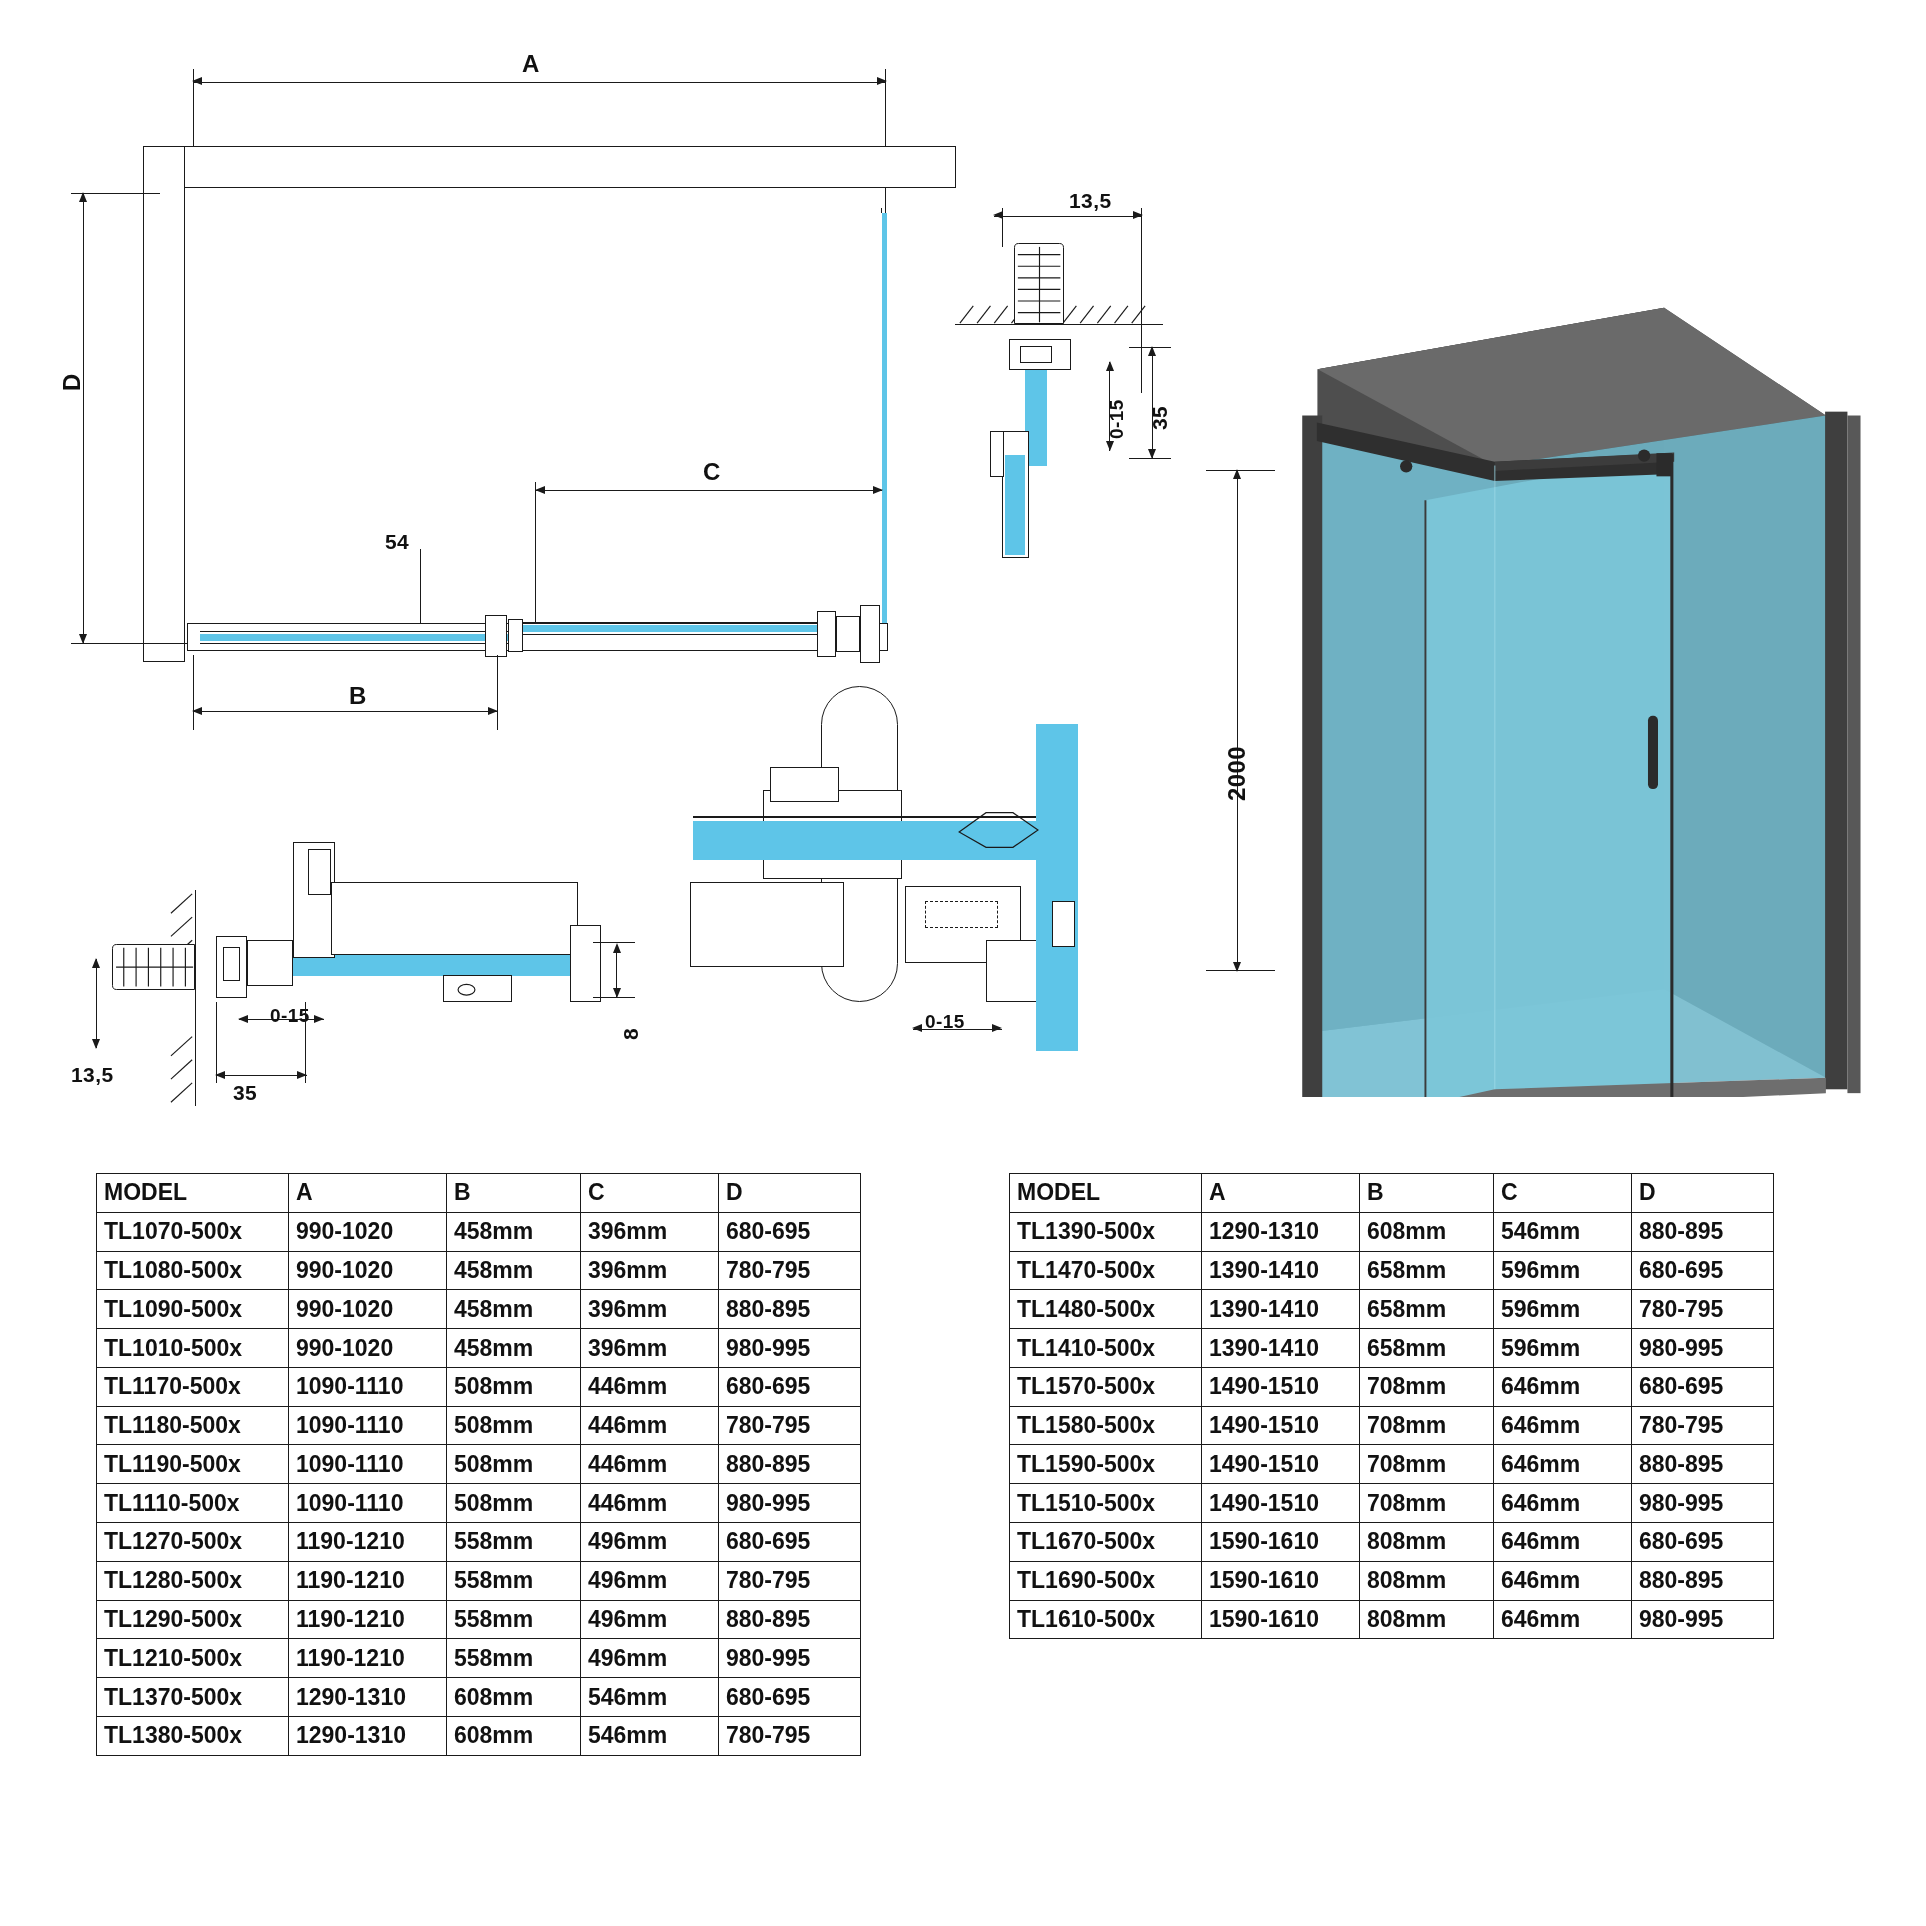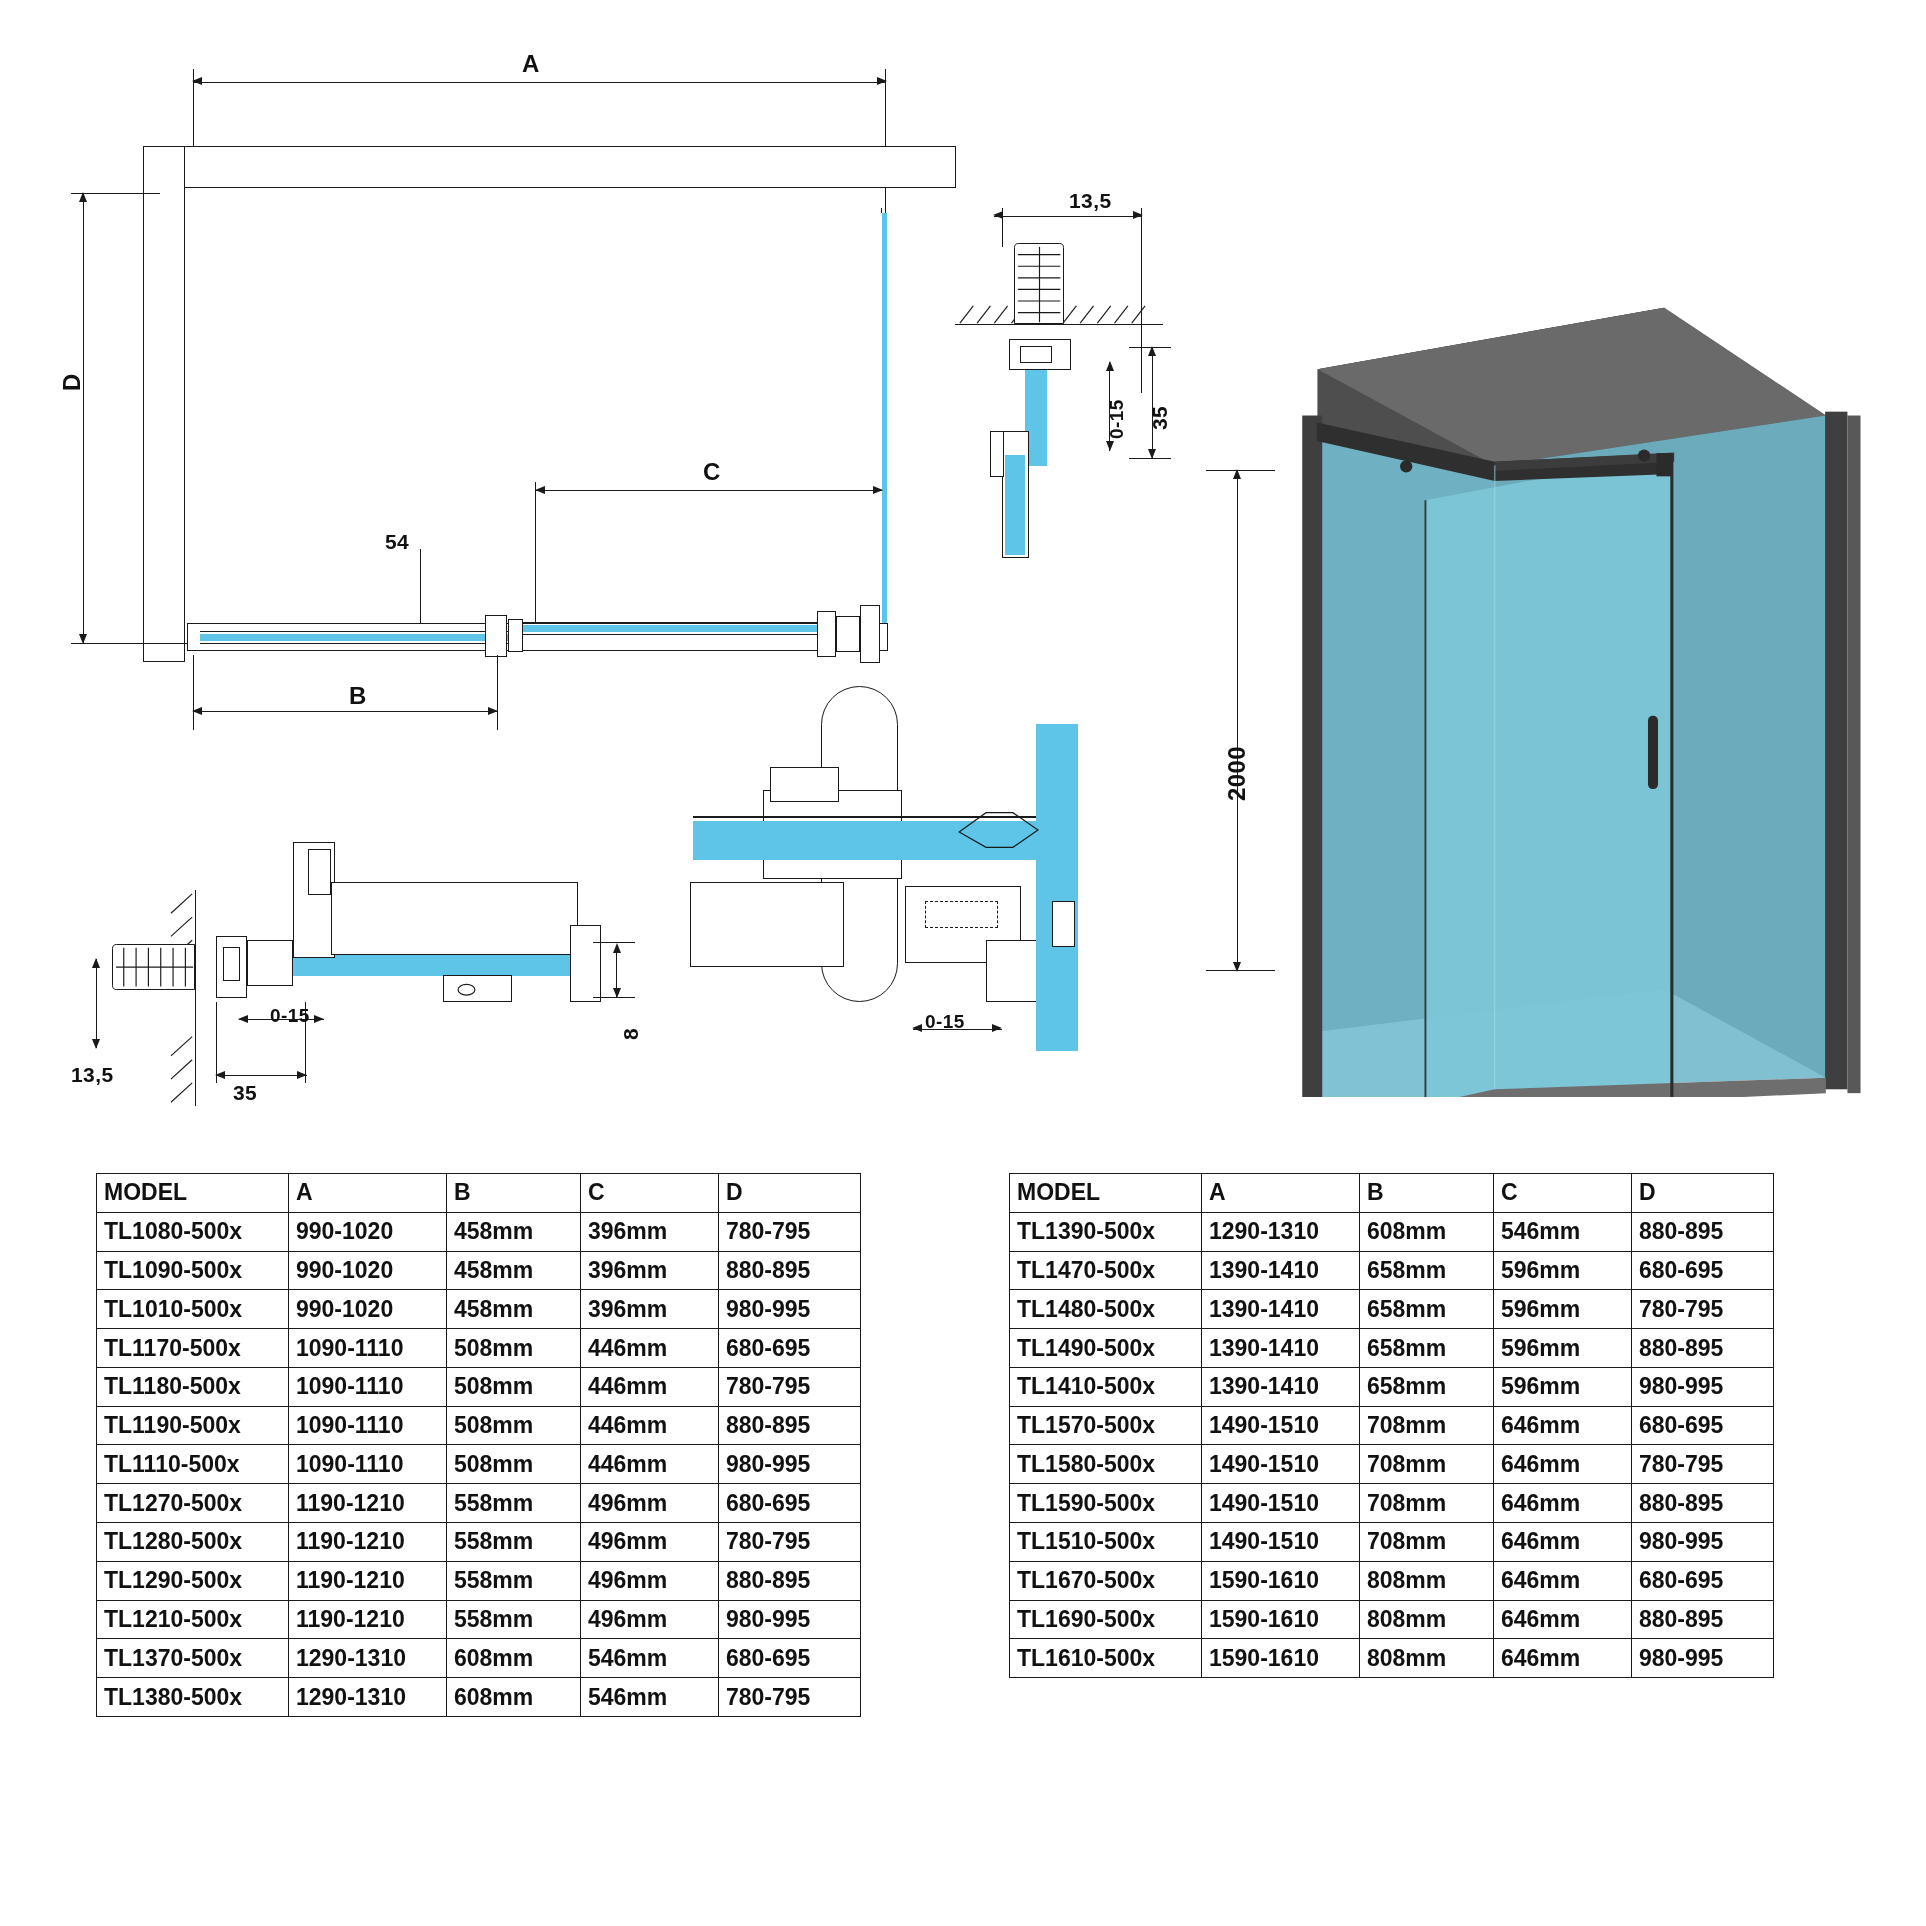--- a/index.html
+++ b/index.html
@@ -278,20 +278,27 @@
   <table class="tbl" id="table-left" style="left:96px;top:1173px;">
       <tbody>
         <tr>
           <td class="model">MODEL</td>
           <td class="ca">A</td>
           <td class="cb">B</td>
           <td class="cc">C</td>
           <td class="cd">D</td>
         </tr>
         <tr>
+          <td class="model">TL1070-500x</td>
+          <td class="ca">990-1020</td>
+          <td class="cb">458mm</td>
+          <td class="cc">396mm</td>
+          <td class="cd">680-695</td>
+        </tr>
+        <tr>
           <td class="model">TL1080-500x</td>
           <td class="ca">990-1020</td>
           <td class="cb">458mm</td>
           <td class="cc">396mm</td>
           <td class="cd">780-795</td>
         </tr>
         <tr>
           <td class="model">TL1090-500x</td>
           <td class="ca">990-1020</td>
           <td class="cb">458mm</td>
@@ -401,27 +408,20 @@
           <td class="cd">680-695</td>
         </tr>
         <tr>
           <td class="model">TL1480-500x</td>
           <td class="ca">1390-1410</td>
           <td class="cb">658mm</td>
           <td class="cc">596mm</td>
           <td class="cd">780-795</td>
         </tr>
         <tr>
-          <td class="model">TL1490-500x</td>
-          <td class="ca">1390-1410</td>
-          <td class="cb">658mm</td>
-          <td class="cc">596mm</td>
-          <td class="cd">880-895</td>
-        </tr>
-        <tr>
           <td class="model">TL1410-500x</td>
           <td class="ca">1390-1410</td>
           <td class="cb">658mm</td>
           <td class="cc">596mm</td>
           <td class="cd">980-995</td>
         </tr>
         <tr>
           <td class="model">TL1570-500x</td>
           <td class="ca">1490-1510</td>
           <td class="cb">708mm</td>

